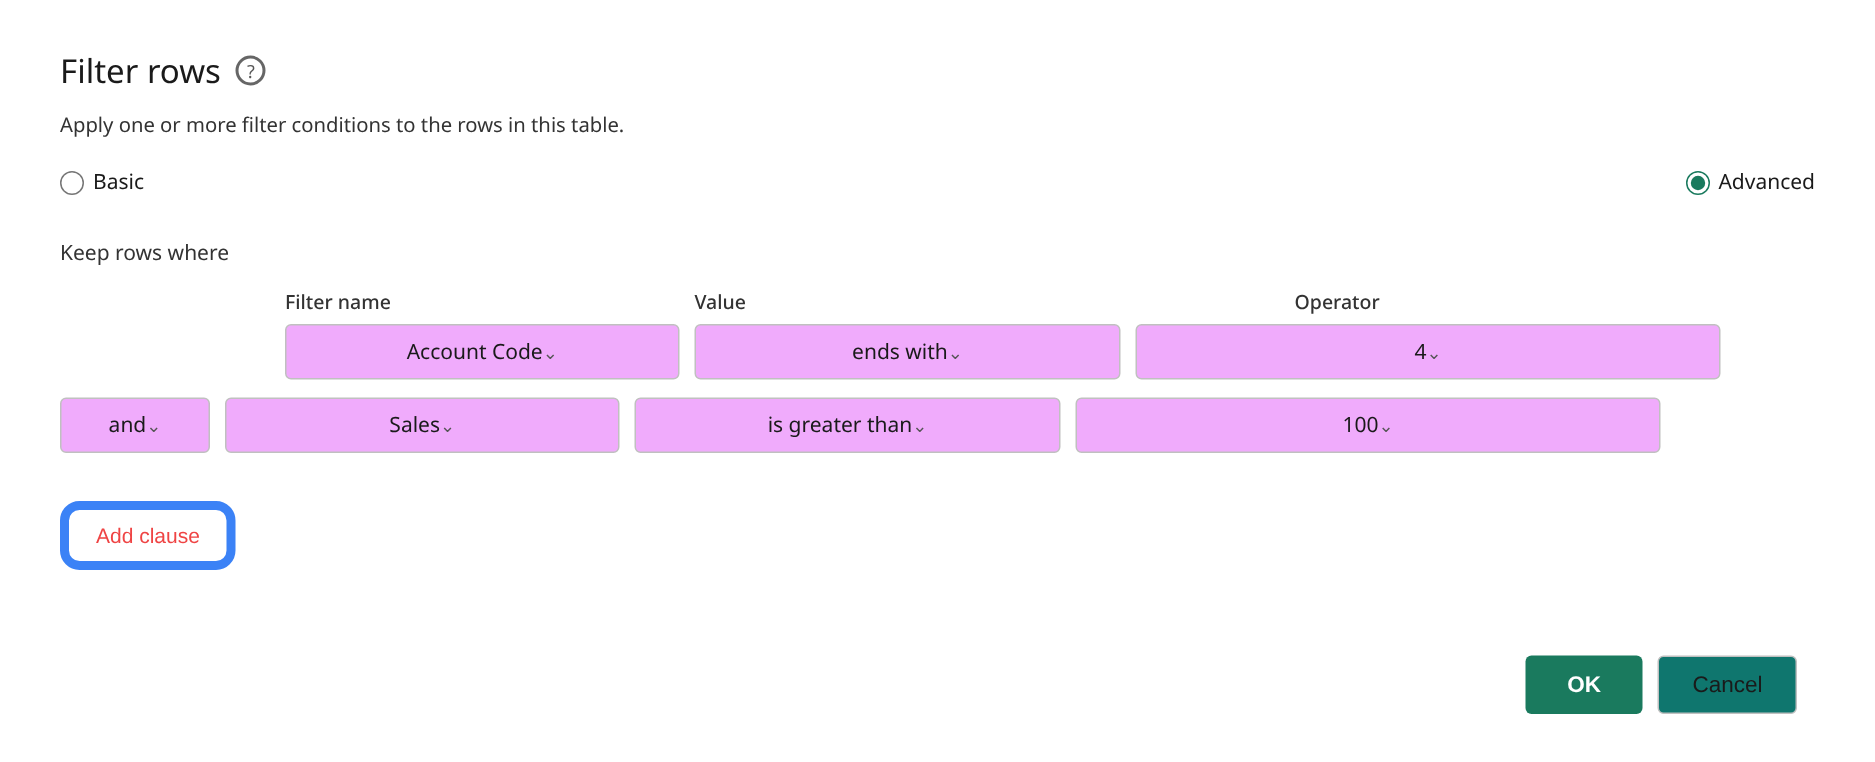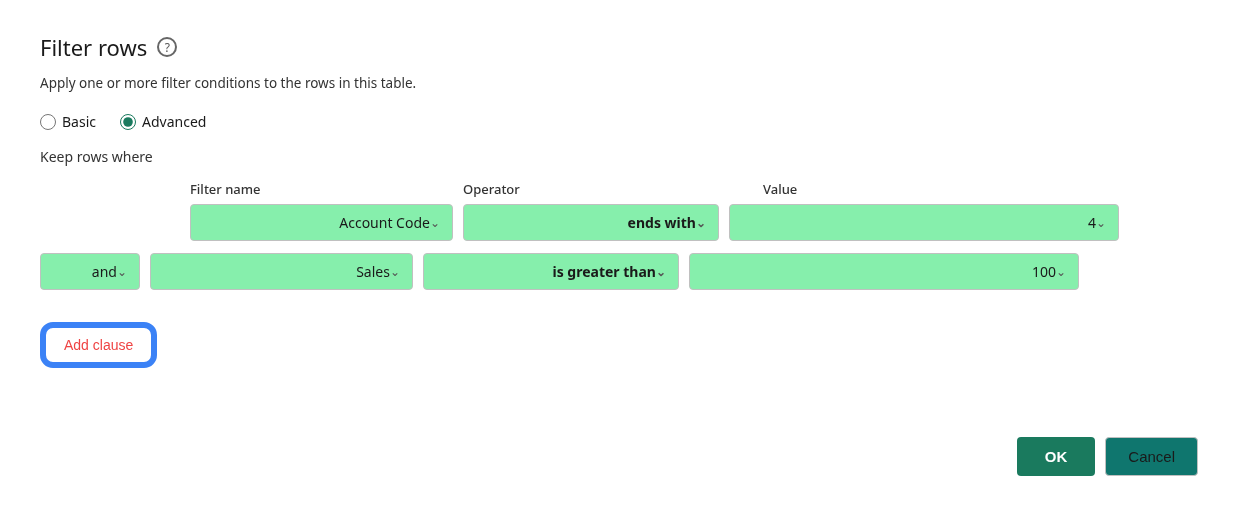--- a/index.html
+++ b/index.html
@@ -47,22 +47,23 @@
       flex-shrink: 0;
     }
     .subtitle {
       font-size: 13.5px;
       color: #333;
       margin-bottom: 20px;
     }
     .radio-group {
       display: flex;
       gap: 24px;
-      margin-bottom: 16px;
-      align-items: center;
+      margin-bottom: 28px;
+      align-items: center;
+      justify-content: space-between;
     }
     .radio-label {
       display: flex;
       align-items: center;
       gap: 6px;
       font-size: 14px;
       cursor: pointer;
     }
     .radio-label input[type="radio"] {
       width: 16px;
@@ -100,42 +101,41 @@
       font-size: 13px;
       color: #333;
       font-weight: 500;
     }
     .col-header.col-name { width: 263px; }
     .col-header.col-op { width: 290px; }
     .col-header.col-val { width: 390px; }
     .select-box {
       display: flex;
       align-items: center;
-      justify-content: flex-end;
+      justify-content: center;
       border: 1px solid #c0c0c0;
       border-radius: 4px;
       padding: 8px 12px;
-      background: #86efac;
+      background: #f0abfc;
       cursor: pointer;
       user-select: none;
       font-size: 14px;
       color: #1a1a1a;
     }
     .select-connector {
       width: 100px;
       flex-shrink: 0;
     }
     .select-column {
       width: 263px;
       flex-shrink: 0;
     }
     .select-operator {
-      width: 256px;
-      flex-shrink: 0;
-      font-weight: bold;
+      width: 284px;
+      flex-shrink: 0;
     }
     .select-value {
       width: 390px;
       flex-shrink: 0;
     }
     .chevron {
       font-size: 12px;
       color: #555;
     }
     .add-clause-btn {
@@ -198,22 +198,22 @@
       <input type="radio" name="filter-mode" checked="" style="">
       <span>Advanced</span>
     </label>
   </div>
 
   <div class="section-label">Keep rows where</div>
 
   
   <div class="col-header-row">
     <div class="col-header col-name">Filter name</div>
+    <div class="col-header col-val">Value</div>
     <div class="col-header col-op">Operator</div>
-    <div class="col-header col-val">Value</div>
   </div>
 
   <div class="filter-rows-container">
 
     <div class="filter-row">
       <div class="filter-row-spacer"></div>
       <div class="select-box select-column">
         <span>Account Code</span>
         <span class="chevron">⌄</span>
       </div>

